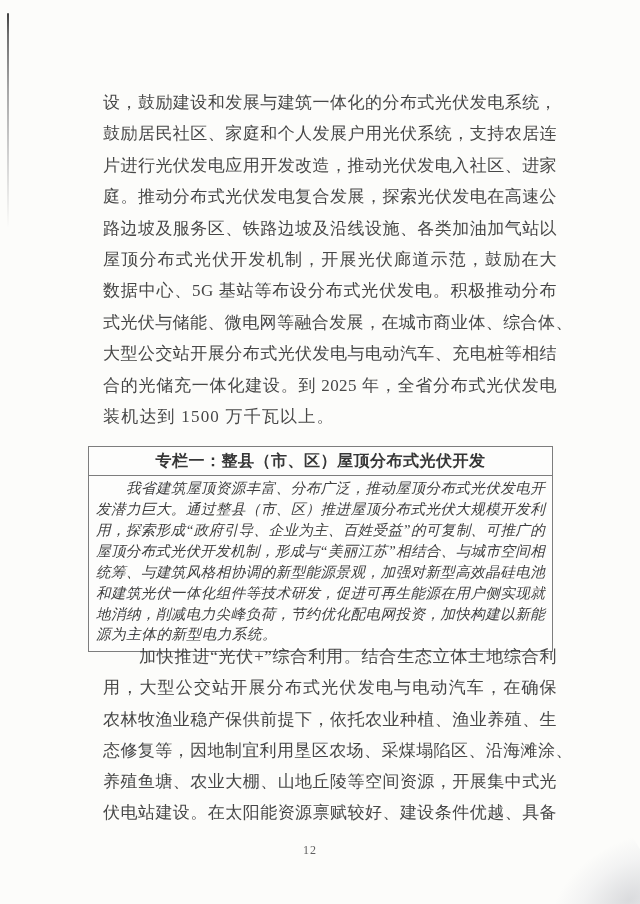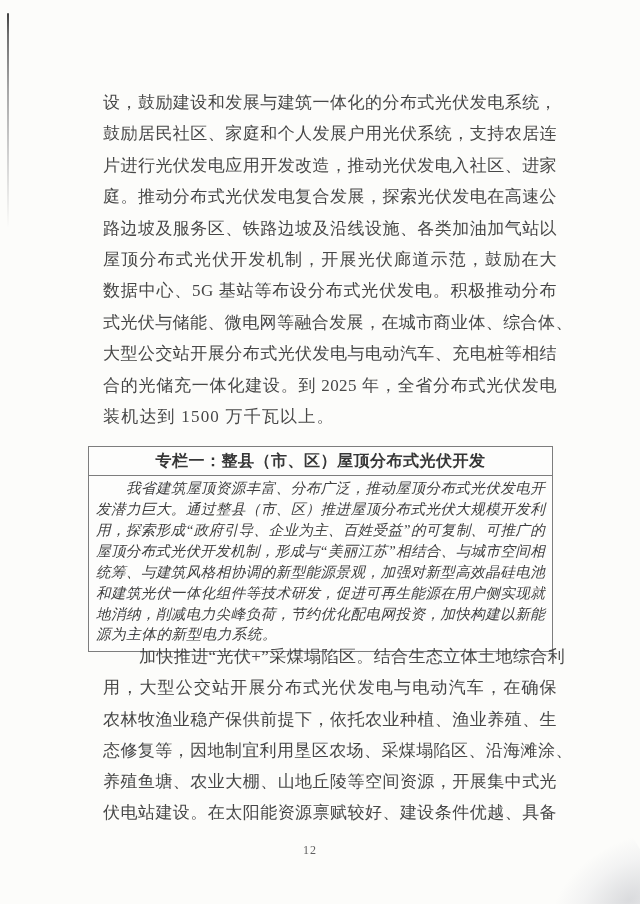--- a/index.html
+++ b/index.html
@@ -86,21 +86,21 @@
     <div class="kline">用，探索形成“政府引导、企业为主、百姓受益”的可复制、可推广的</div>
     <div class="kline">屋顶分布式光伏开发机制，形成与“美丽江苏”相结合、与城市空间相</div>
     <div class="kline">统筹、与建筑风格相协调的新型能源景观，加强对新型高效晶硅电池</div>
     <div class="kline">和建筑光伏一体化组件等技术研发，促进可再生能源在用户侧实现就</div>
     <div class="kline">地消纳，削减电力尖峰负荷，节约优化配电网投资，加快构建以新能</div>
     <div class="kline lastline">源为主体的新型电力系统。</div>
   </div>
 </div>
 
 <div class="textcol" id="para2">
-  <div class="bline indent">加快推进“光伏+”采煤塌陷区。结合生态立体土地综合利</div>
+  <div class="bline indent">加快推进“光伏+”综合利用。结合生态立体土地综合利</div>
   <div class="bline">用，大型公交站开展分布式光伏发电与电动汽车，在确保</div>
   <div class="bline">农林牧渔业稳产保供前提下，依托农业种植、渔业养殖、生</div>
   <div class="bline">态修复等，因地制宜利用垦区农场、采煤塌陷区、沿海滩涂、</div>
   <div class="bline">养殖鱼塘、农业大棚、山地丘陵等空间资源，开展集中式光</div>
   <div class="bline">伏电站建设。在太阳能资源禀赋较好、建设条件优越、具备</div>
 </div>
 
 <div class="pagenum">12</div>
 
 </body></html>

